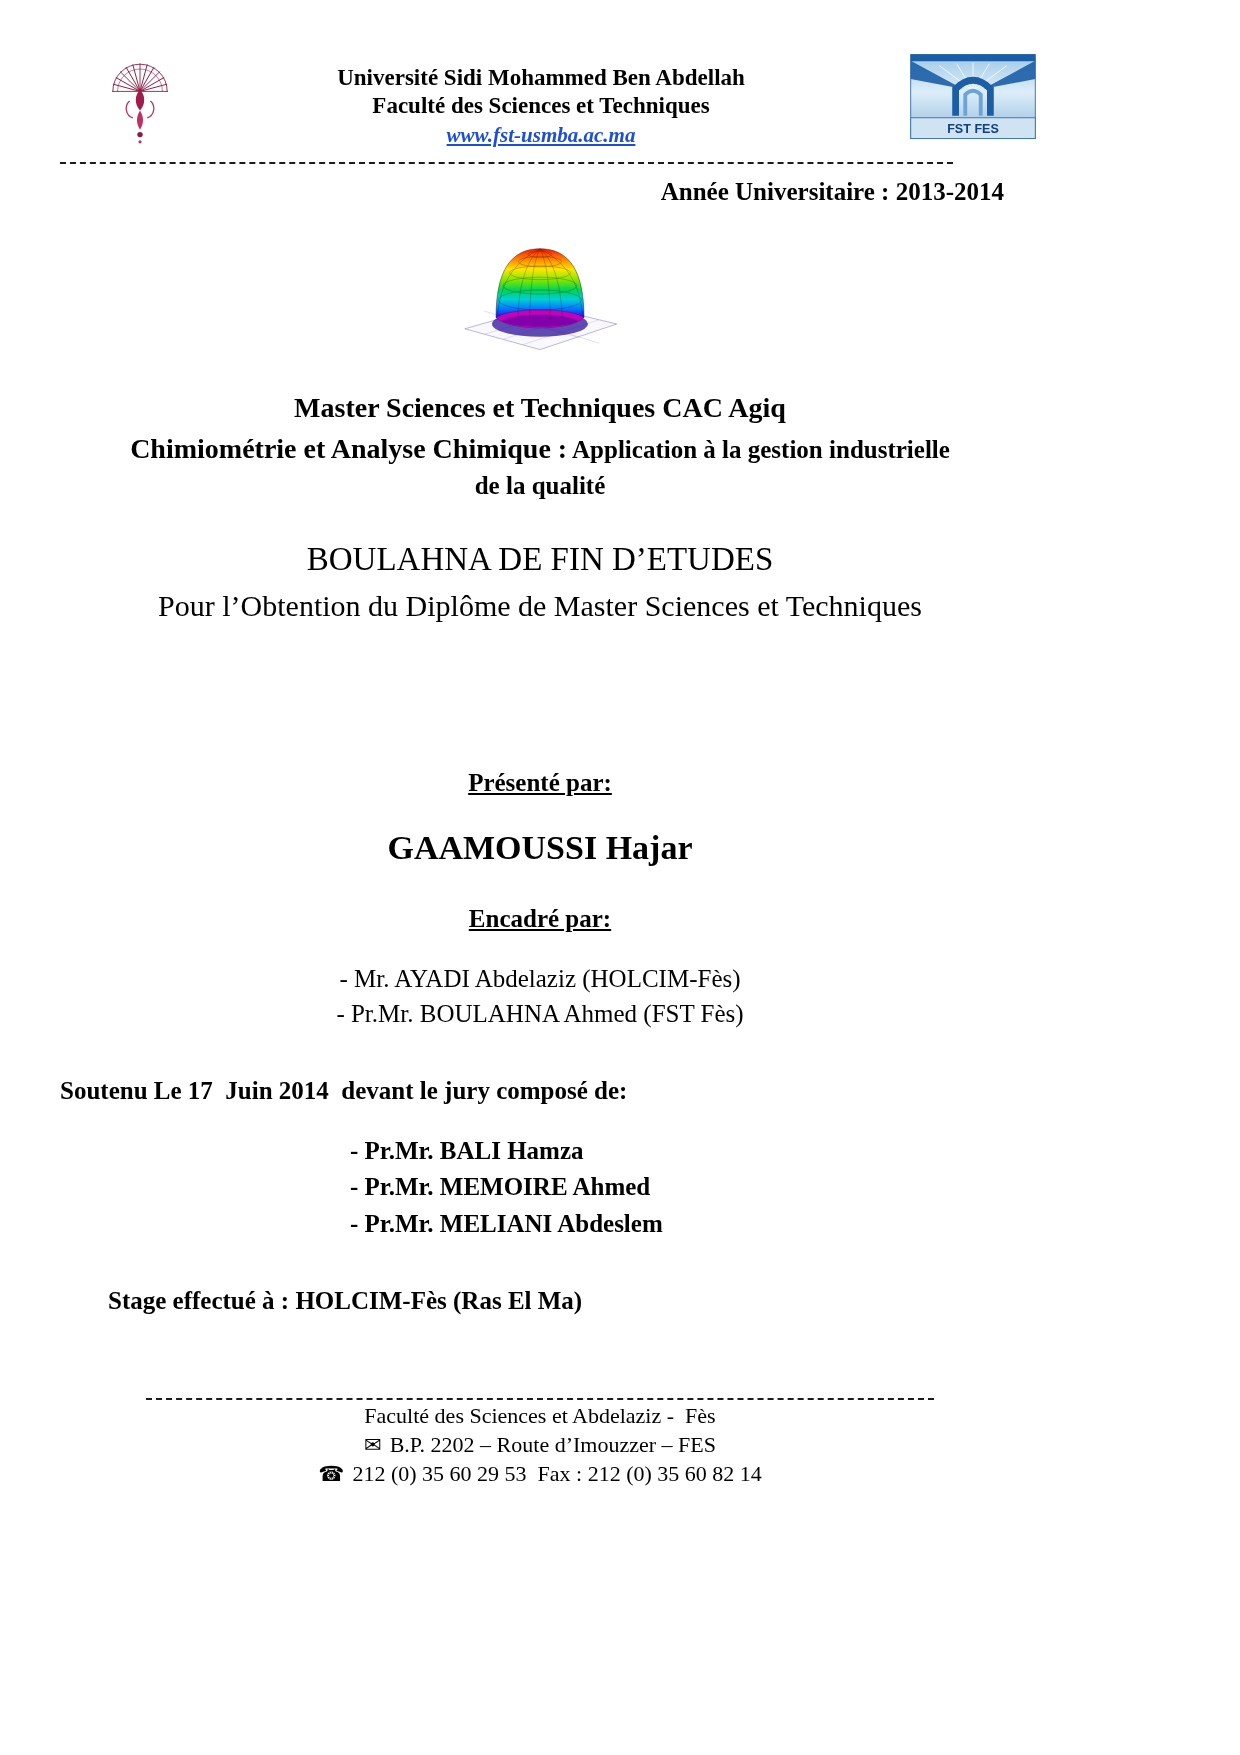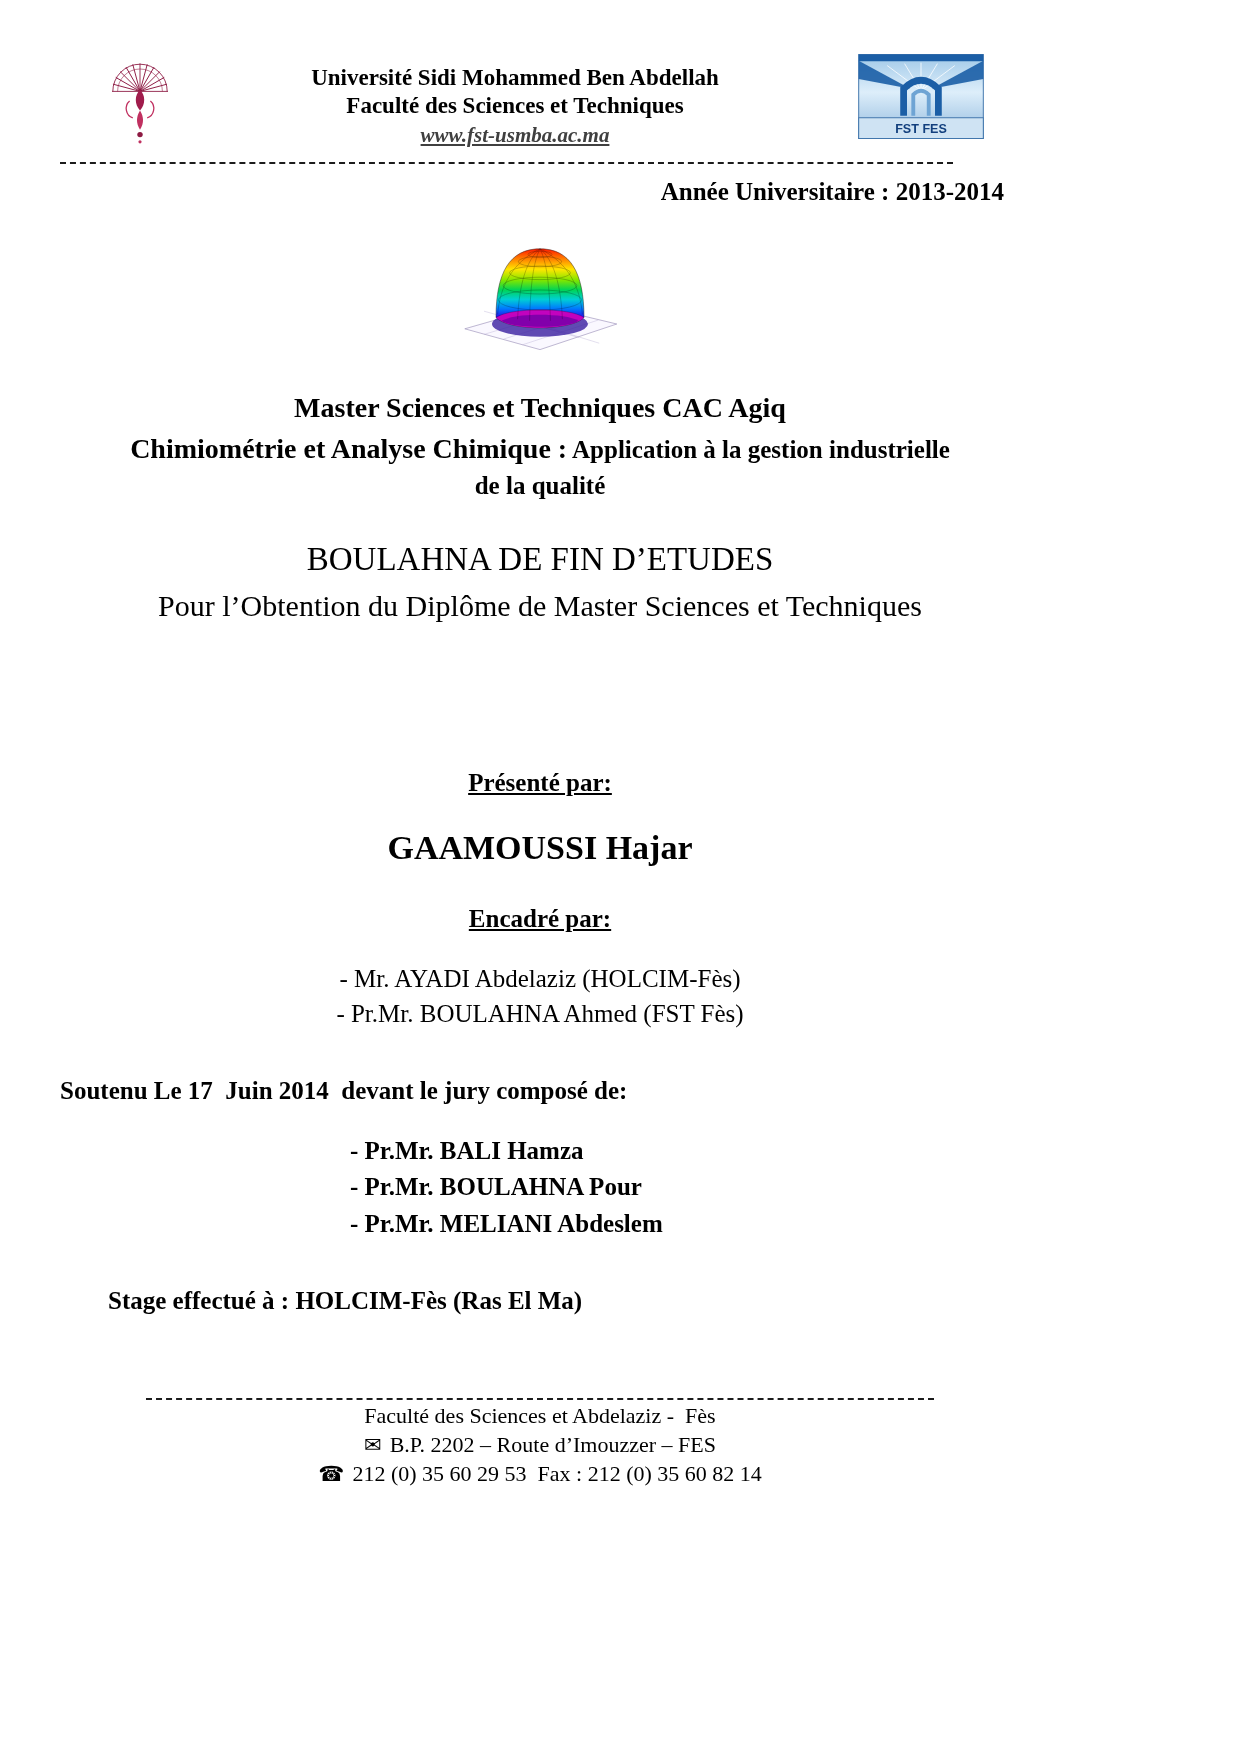--- a/index.html
+++ b/index.html
@@ -9,23 +9,23 @@
     font-family:"Liberation Serif","DejaVu Serif",serif;
     color:#000;
   }
   .page { position:relative; width:1240px; height:1755px; overflow:hidden; background:#fff; }
   .content { margin-left:60px; width:960px; padding-top:52px; }
 
   .header { display:flex; align-items:flex-start; }
   .logo-left { margin-left:48px; width:64px; flex:0 0 auto; }
   .header-center { flex:1; text-align:center; padding-top:12px; line-height:1.22; }
   .uni, .fac { font-weight:bold; font-size:23px; }
-  .site { display:inline-block; color:#404040; font-weight:bold; font-style:italic;
+  .site { display:inline-block; color:#1d4ed8; font-weight:bold; font-style:italic;
           font-size:21px; text-decoration:underline; margin-top:3px; cursor:pointer; }
-  .logo-right { width:110px; flex:0 0 auto; margin-right:52px; margin-top:2px; }
+  .logo-right { width:110px; flex:0 0 auto; margin-top:2px; }
 
   .dashes { border-top:2.4px dashed #1c1c1c; width:93%; margin-top:8px; }
   .annee { text-align:right; font-weight:bold; font-size:25px; padding-right:16px; margin-top:14px; }
 
   .plot { text-align:center; margin-top:22px; }
 
   .program { text-align:center; margin-top:30px; font-weight:bold; line-height:1.25; }
   .program .l1 { font-size:28px; }
   .program .l2 { font-size:28px; margin-top:6px; }
   .program .l2 .rest { font-size:25px; }
@@ -190,21 +190,21 @@
 
     <div class="supervisors">
       <div>- Mr. AYADI Abdelaziz (HOLCIM-Fès)</div>
       <div>- Pr.Mr. BOULAHNA Ahmed (FST Fès)</div>
     </div>
 
     <div class="soutenu preserve">Soutenu Le 17  Juin 2014  devant le jury composé de:</div>
 
     <div class="jury">
       <div>- Pr.Mr. BALI Hamza</div>
-      <div>- Pr.Mr. BOULAHNA Pour</div>
+      <div>- Pr.Mr. MEMOIRE Ahmed</div>
       <div>- Pr.Mr. MELIANI Abdeslem</div>
     </div>
 
     <div class="stage">Stage effectué à : HOLCIM-Fès (Ras El Ma)</div>
 
   </div>
 
   <footer class="footer">
     <div class="dashes2"></div>
     <div class="fline preserve">Faculté des Sciences et Abdelaziz -  Fès</div>

